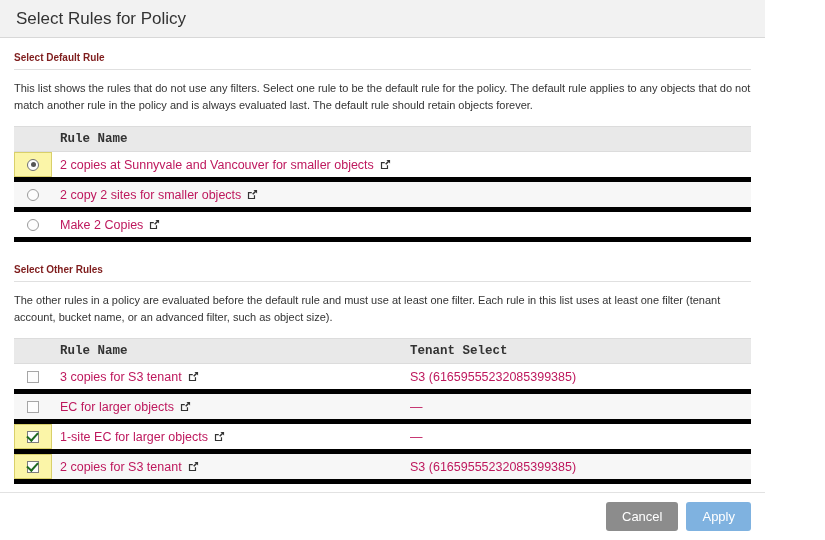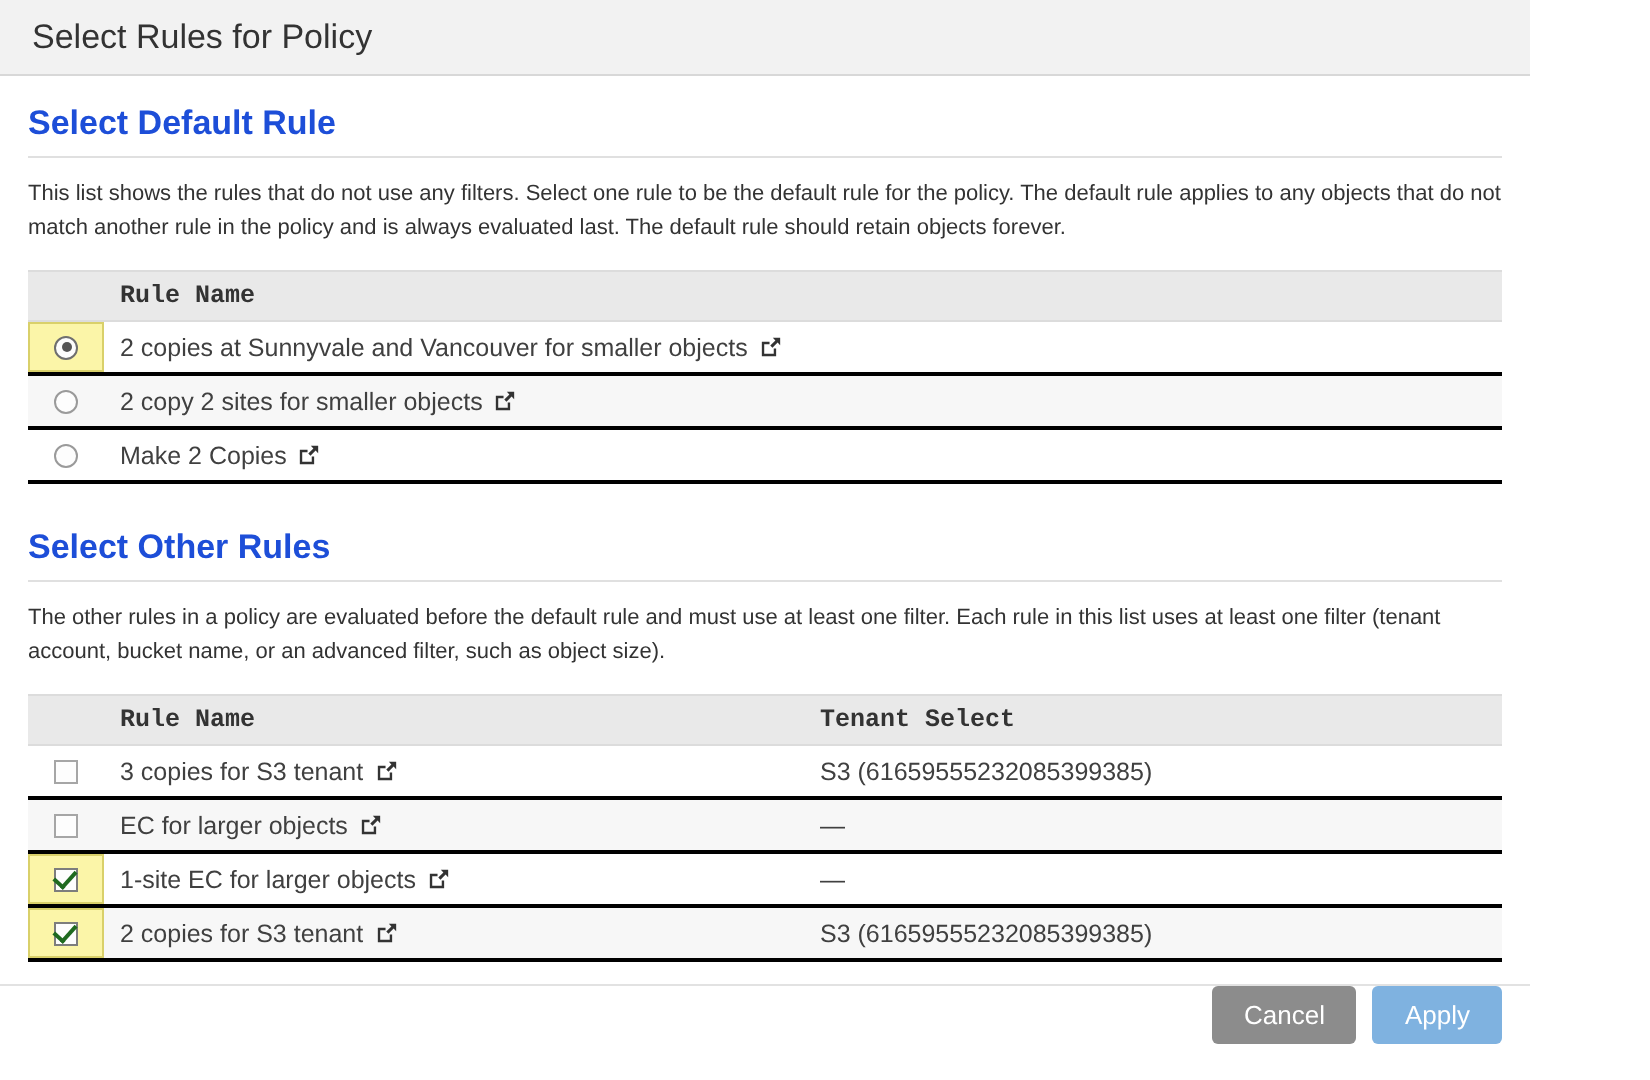--- a/index.html
+++ b/index.html
@@ -38,23 +38,23 @@
     color: #333333;
     font-weight: normal;
   }
   .dialog-body {
     flex: 1;
     padding: 14px 14px 0 14px;
     box-sizing: border-box;
     overflow: hidden;
   }
   .section-title {
-    font-size: 17px;
+    font-size: 10px;
     font-weight: bold;
-    color: #1d4ed8;
+    color: #7f1d1d;
     margin: 0 0 6px 0;
     padding-bottom: 6px;
     border-bottom: 1px solid #e0e0e0;
   }
   .section-title.second {
     margin-top: 22px;
   }
   .section-desc {
     font-size: 11px;
     line-height: 17px;
@@ -73,23 +73,23 @@
     text-align: left;
     font-size: 12.5px;
     font-weight: bold;
     color: #333333;
     padding: 5px 8px;
     height: 22px;
     box-sizing: border-box;
     font-family: Liberation Mono, monospace;
   }
   table.rules td {
-    border-bottom: 2px solid #000000;
+    border-bottom: 5px solid #000000;
     font-size: 12.5px;
-    color: #404040;
+    color: #be185d;
     padding: 4px 8px;
     height: 25px;
     box-sizing: border-box;
     vertical-align: middle;
     white-space: nowrap;
     overflow: hidden;
   }
   table.rules tr.striped td {
     background: #f7f7f7;
   }
@@ -171,23 +171,23 @@
     position: relative;
     vertical-align: -1px;
   }
   .ext-icon svg { display: block; }
   .dialog-footer {
     height: 48px;
     min-height: 48px;
     border-top: 1px solid #e2e2e2;
     background: #ffffff;
     display: flex;
-    align-items: flex-start;
+    align-items: center;
     justify-content: flex-end;
-    padding: 0 14px;
+    padding: 16px 14px;
     gap: 8px;
     box-sizing: border-box;
   }
   .btn {
     border: none;
     border-radius: 3px;
     font-family: "Liberation Sans", sans-serif;
     font-size: 13px;
     padding: 0 16px;
     height: 29px;

